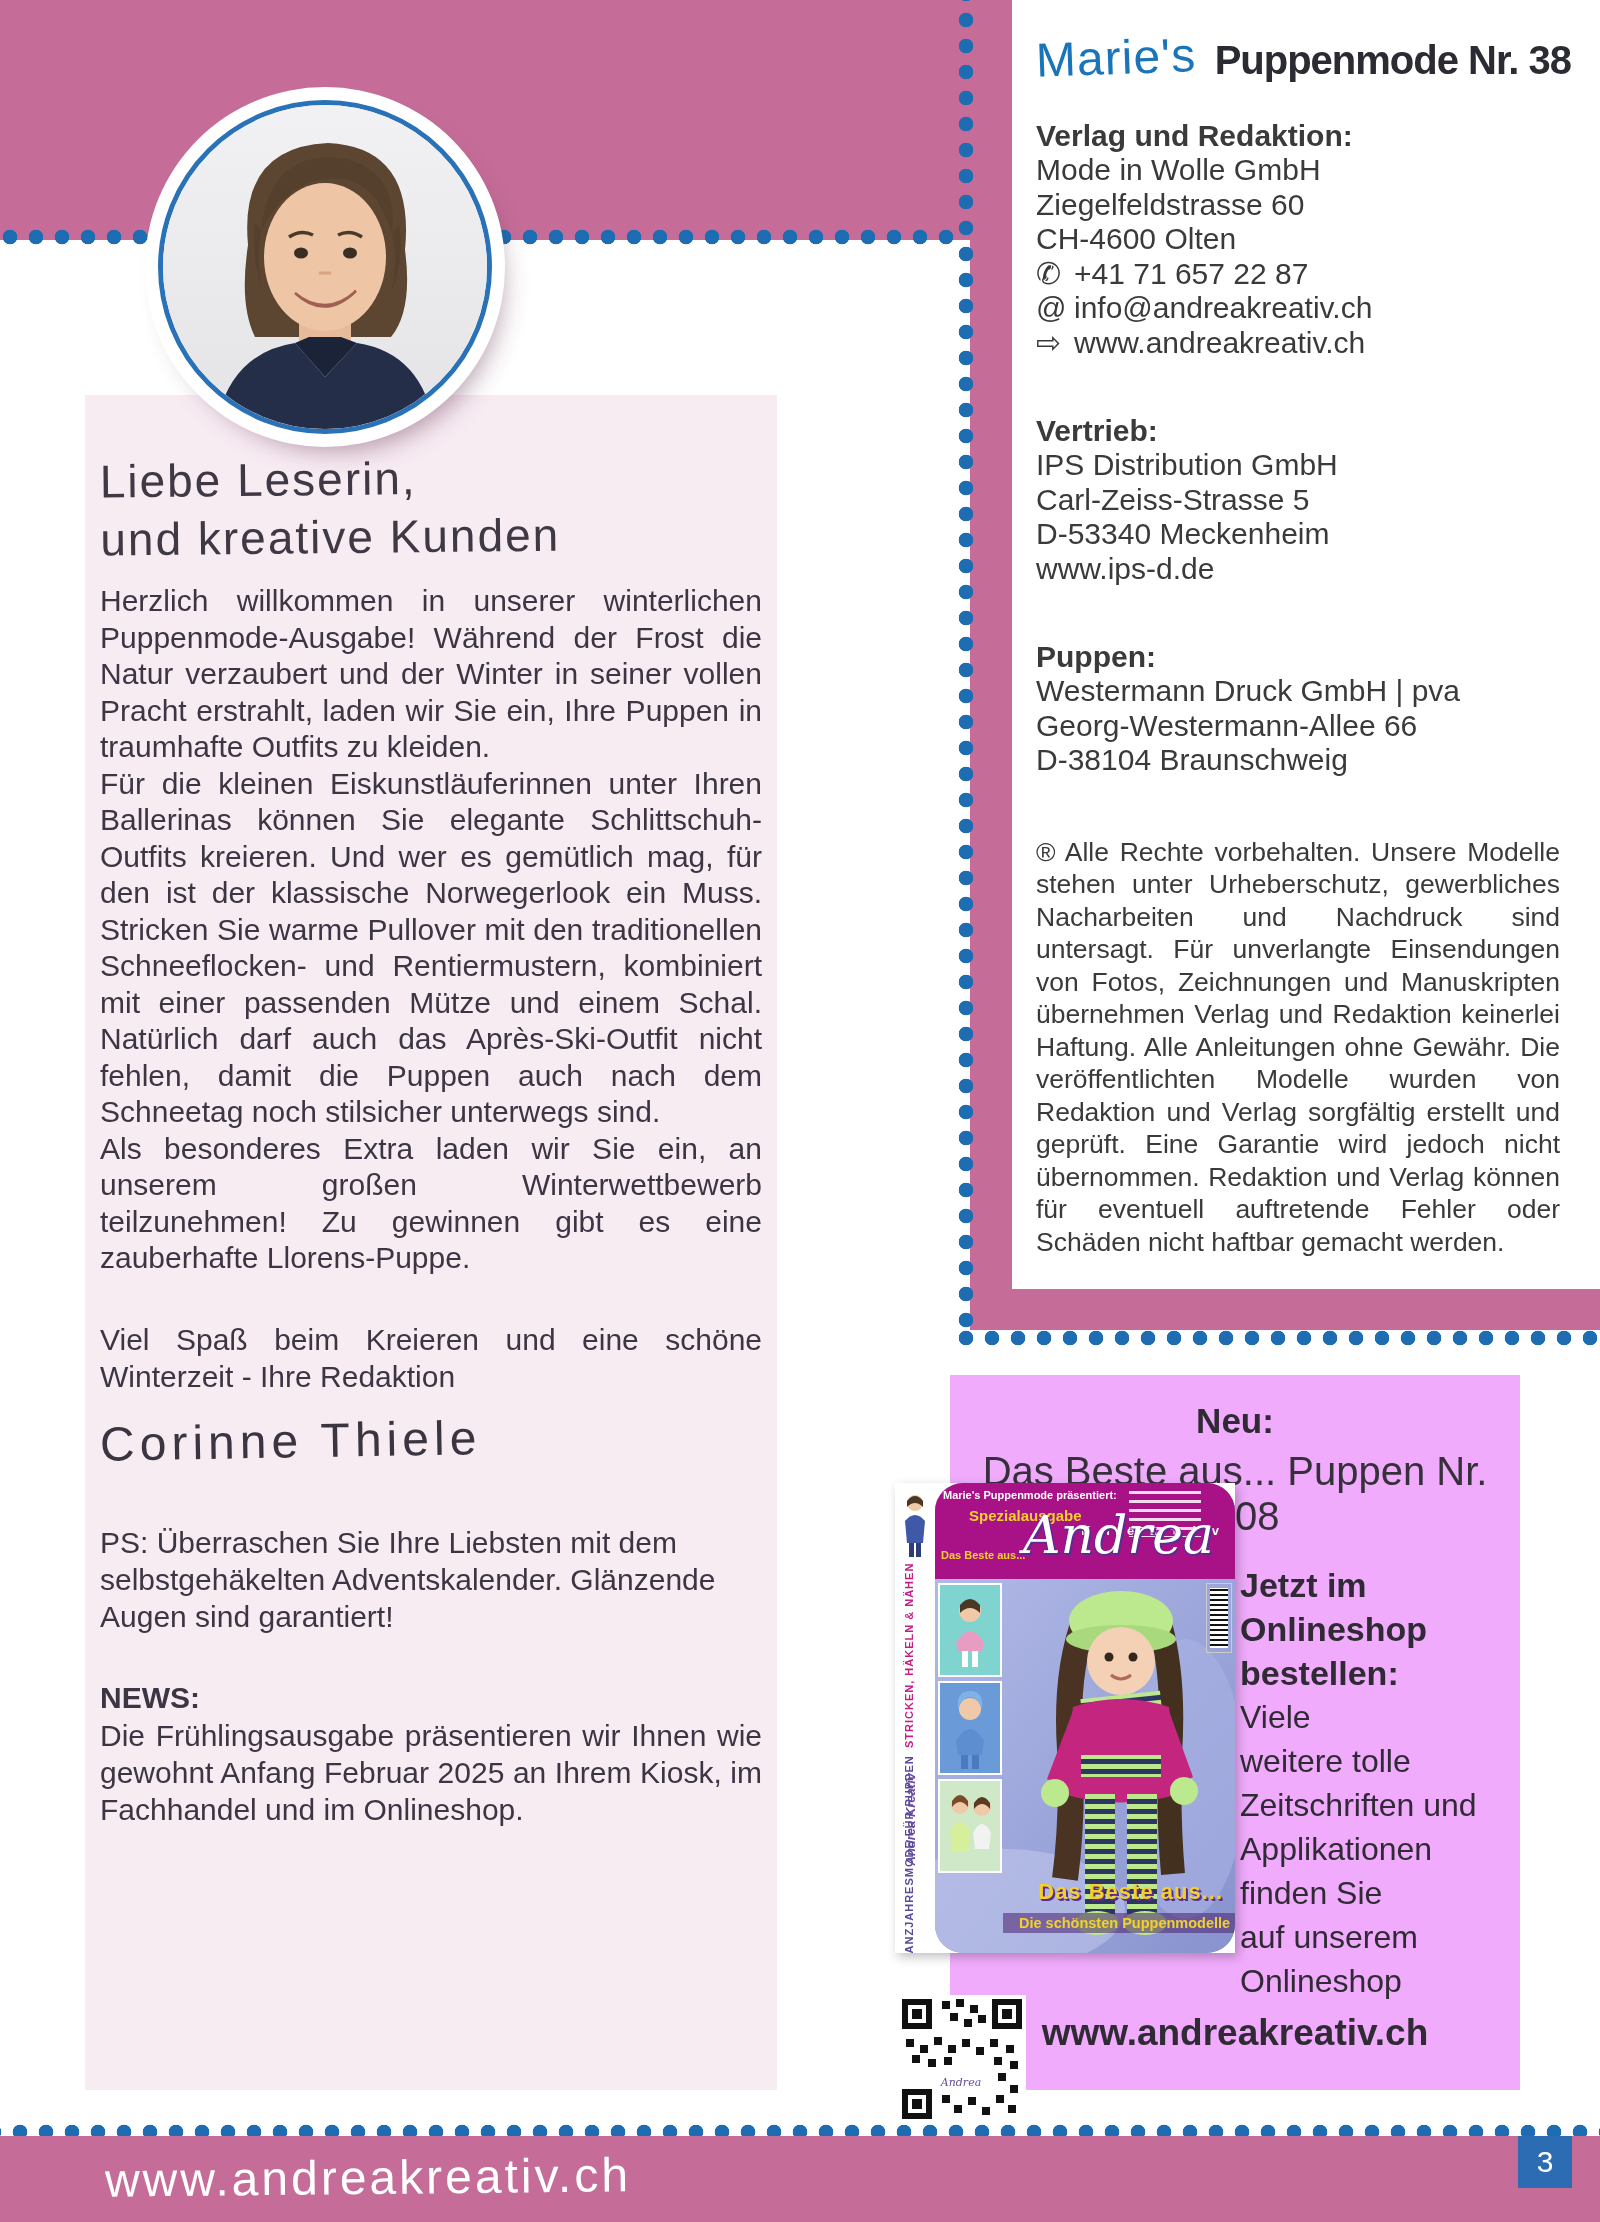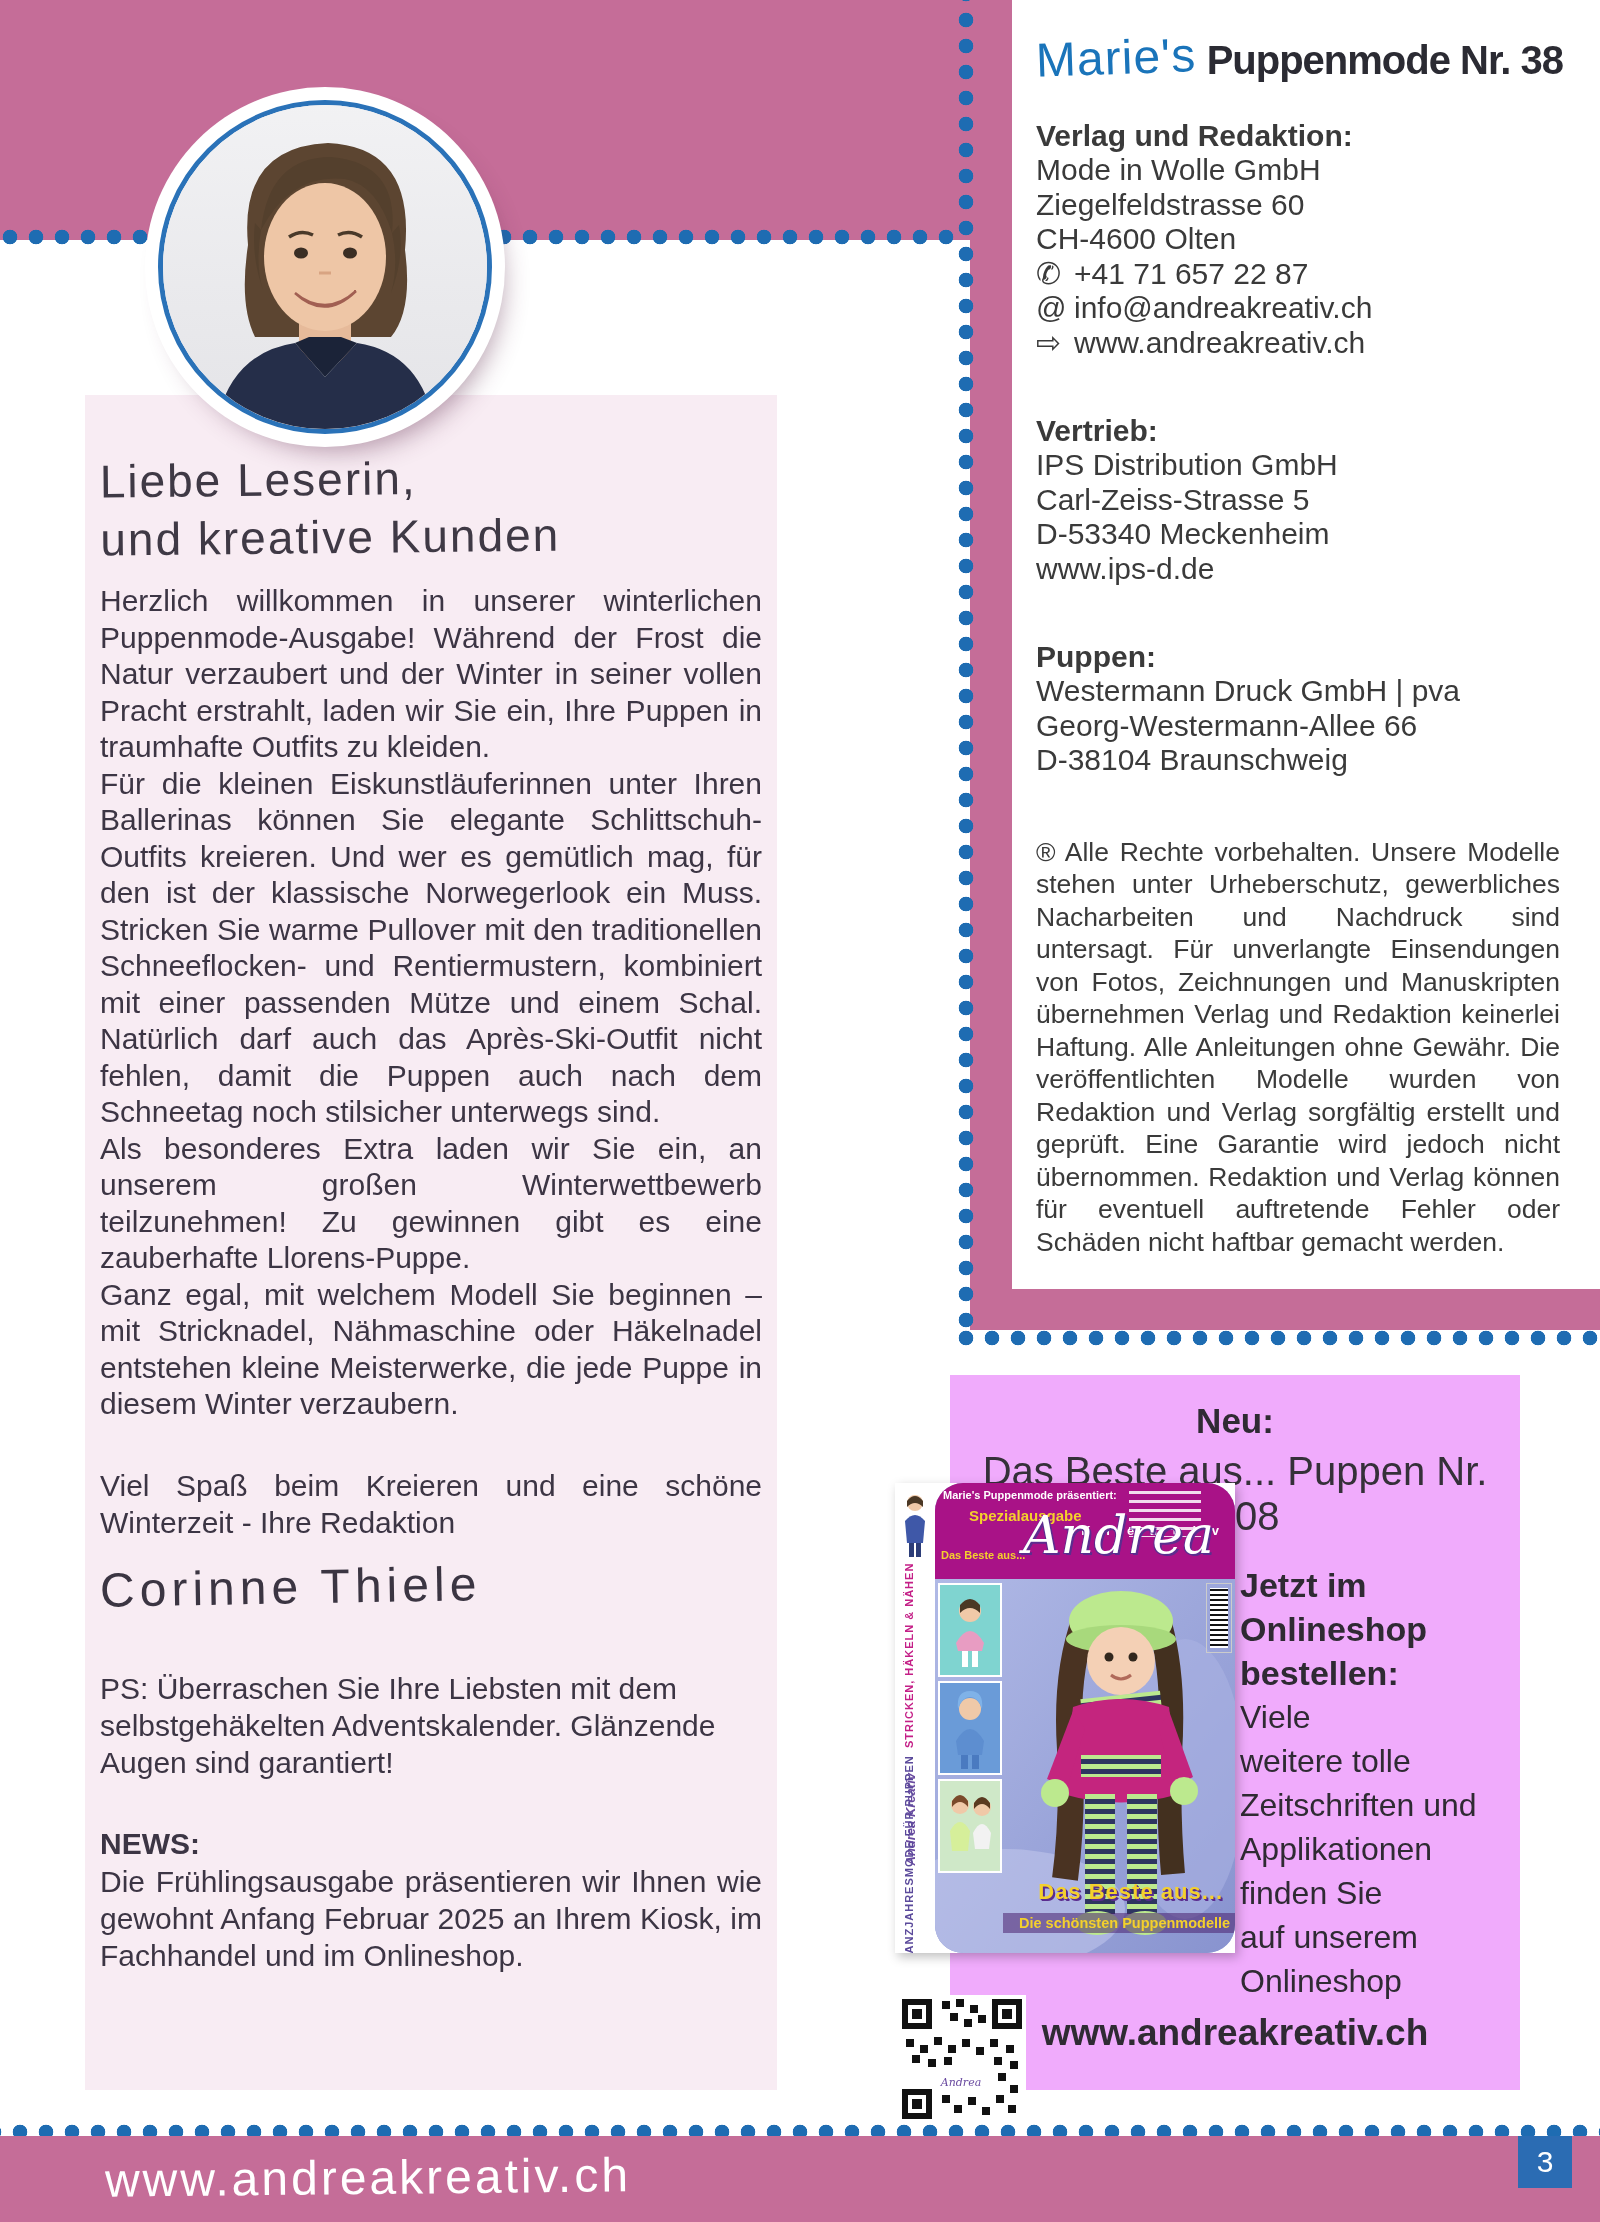--- a/index.html
+++ b/index.html
@@ -40,21 +40,21 @@
   .portrait{position:absolute;left:158px;top:100px;width:324px;height:324px;border-radius:50%;
     border:5px solid #2a72b8;box-shadow:0 0 0 13px #fff,10px 16px 26px rgba(92,41,74,.45);
     overflow:hidden;background:#ececef;z-index:4;}
   .portrait svg{display:block;width:100%;height:100%;}
 
   
   .impressum{position:absolute;left:1012px;top:0;width:588px;height:1289px;background:#fff;
     box-sizing:border-box;padding:30px 40px 0 24px;color:#3a3a3a;}
   .logo-line{white-space:nowrap;}
   .logo-maries{font-size:48px;color:#1a74ba;letter-spacing:1px;display:inline-block;transform:rotate(-2deg);}
-  .logo-title{font-size:40px;color:#2b2b33;font-weight:600;letter-spacing:-1px;margin-left:6px;}
+  .logo-title{font-size:40px;color:#2b2b33;font-weight:600;letter-spacing:-1px;margin-left:14px;}
   .imp-head{font-weight:bold;font-size:30px;margin-top:34px;}
   .imp-head.gap{margin-top:54px;}
   .imp-lines{font-size:30px;line-height:34.5px;}
   .li-line{display:block;}
   .contact-row{font-size:30px;line-height:34.5px;}
   .c-icon{display:inline-block;width:38px;}
   .copyright{margin-top:58px;font-size:26.5px;line-height:32.5px;text-align:justify;}
 
   
   .neu-box{position:absolute;left:950px;top:1375px;width:570px;height:715px;background:#f0abfc;z-index:1;}
@@ -155,21 +155,20 @@
 
   <div class="left-box">
     <div class="salutation hand">
       <div>Liebe Leserin,</div>
       <div>und kreative Kunden</div>
     </div>
     <div class="body-text">
         <div class="para">Herzlich willkommen in unserer winterlichen Puppenmode-Ausgabe! Während der Frost die Natur verzaubert und der Winter in seiner vollen Pracht erstrahlt, laden wir Sie ein, Ihre Puppen in traumhafte Outfits zu kleiden.</div>
         <div class="para">Für die kleinen Eiskunstläuferinnen unter Ihren Ballerinas können Sie elegante Schlittschuh-Outfits kreieren. Und wer es gemütlich mag, für den ist der klassische Norwegerlook ein Muss. Stricken Sie warme Pullover mit den traditionellen Schneeflocken- und Rentiermustern, kombiniert mit einer passenden Mütze und einem Schal. Natürlich darf auch das Après-Ski-Outfit nicht fehlen, damit die Puppen auch nach dem Schneetag noch stilsicher unterwegs sind.</div>
         <div class="para">Als besonderes Extra laden wir Sie ein, an unserem großen Winterwettbewerb teilzunehmen! Zu gewinnen gibt es eine zauberhafte Llorens-Puppe.</div>
-        <div class="para">Ganz egal, mit welchem Modell Sie beginnen – mit Stricknadel, Nähmaschine oder Häkelnadel entstehen kleine Meisterwerke, die jede Puppe in diesem Winter verzaubern.</div>
       </div>
     <div class="closing">Viel Spaß beim Kreieren und eine schöne Winterzeit - Ihre Redaktion</div>
     <div class="signature hand">Corinne Thiele</div>
     <div class="ps">PS: Überraschen Sie Ihre Liebsten mit dem selbstgehäkelten Adventskalender. Glänzende Augen sind garantiert!</div>
     <div class="news-head">NEWS:</div>
     <div class="news">Die Frühlingsausgabe präsentieren wir Ihnen wie gewohnt Anfang Februar 2025 an Ihrem Kiosk, im Fachhandel und im Onlineshop.</div>
   </div>
 
   <div class="impressum">
     <div class="logo-line">

